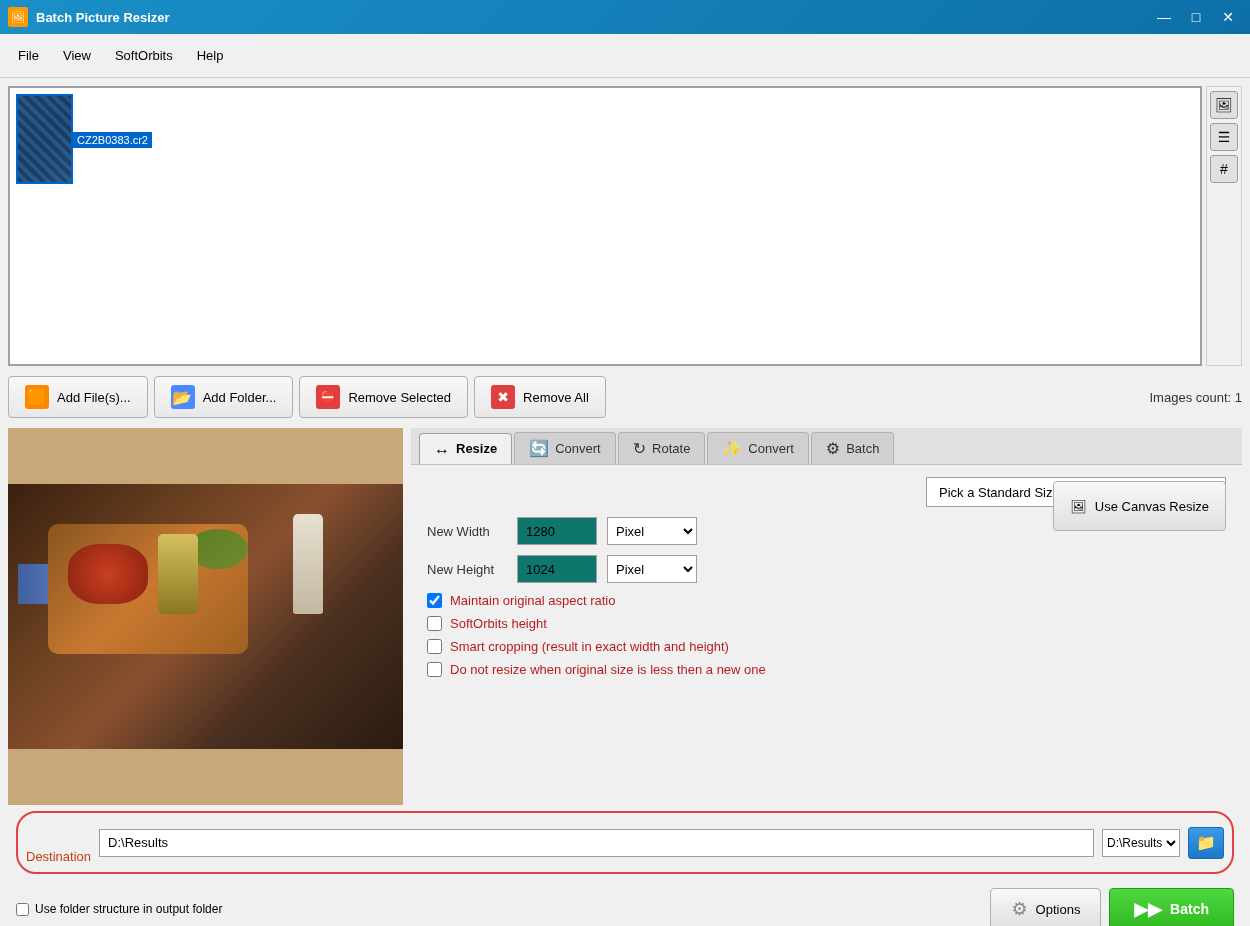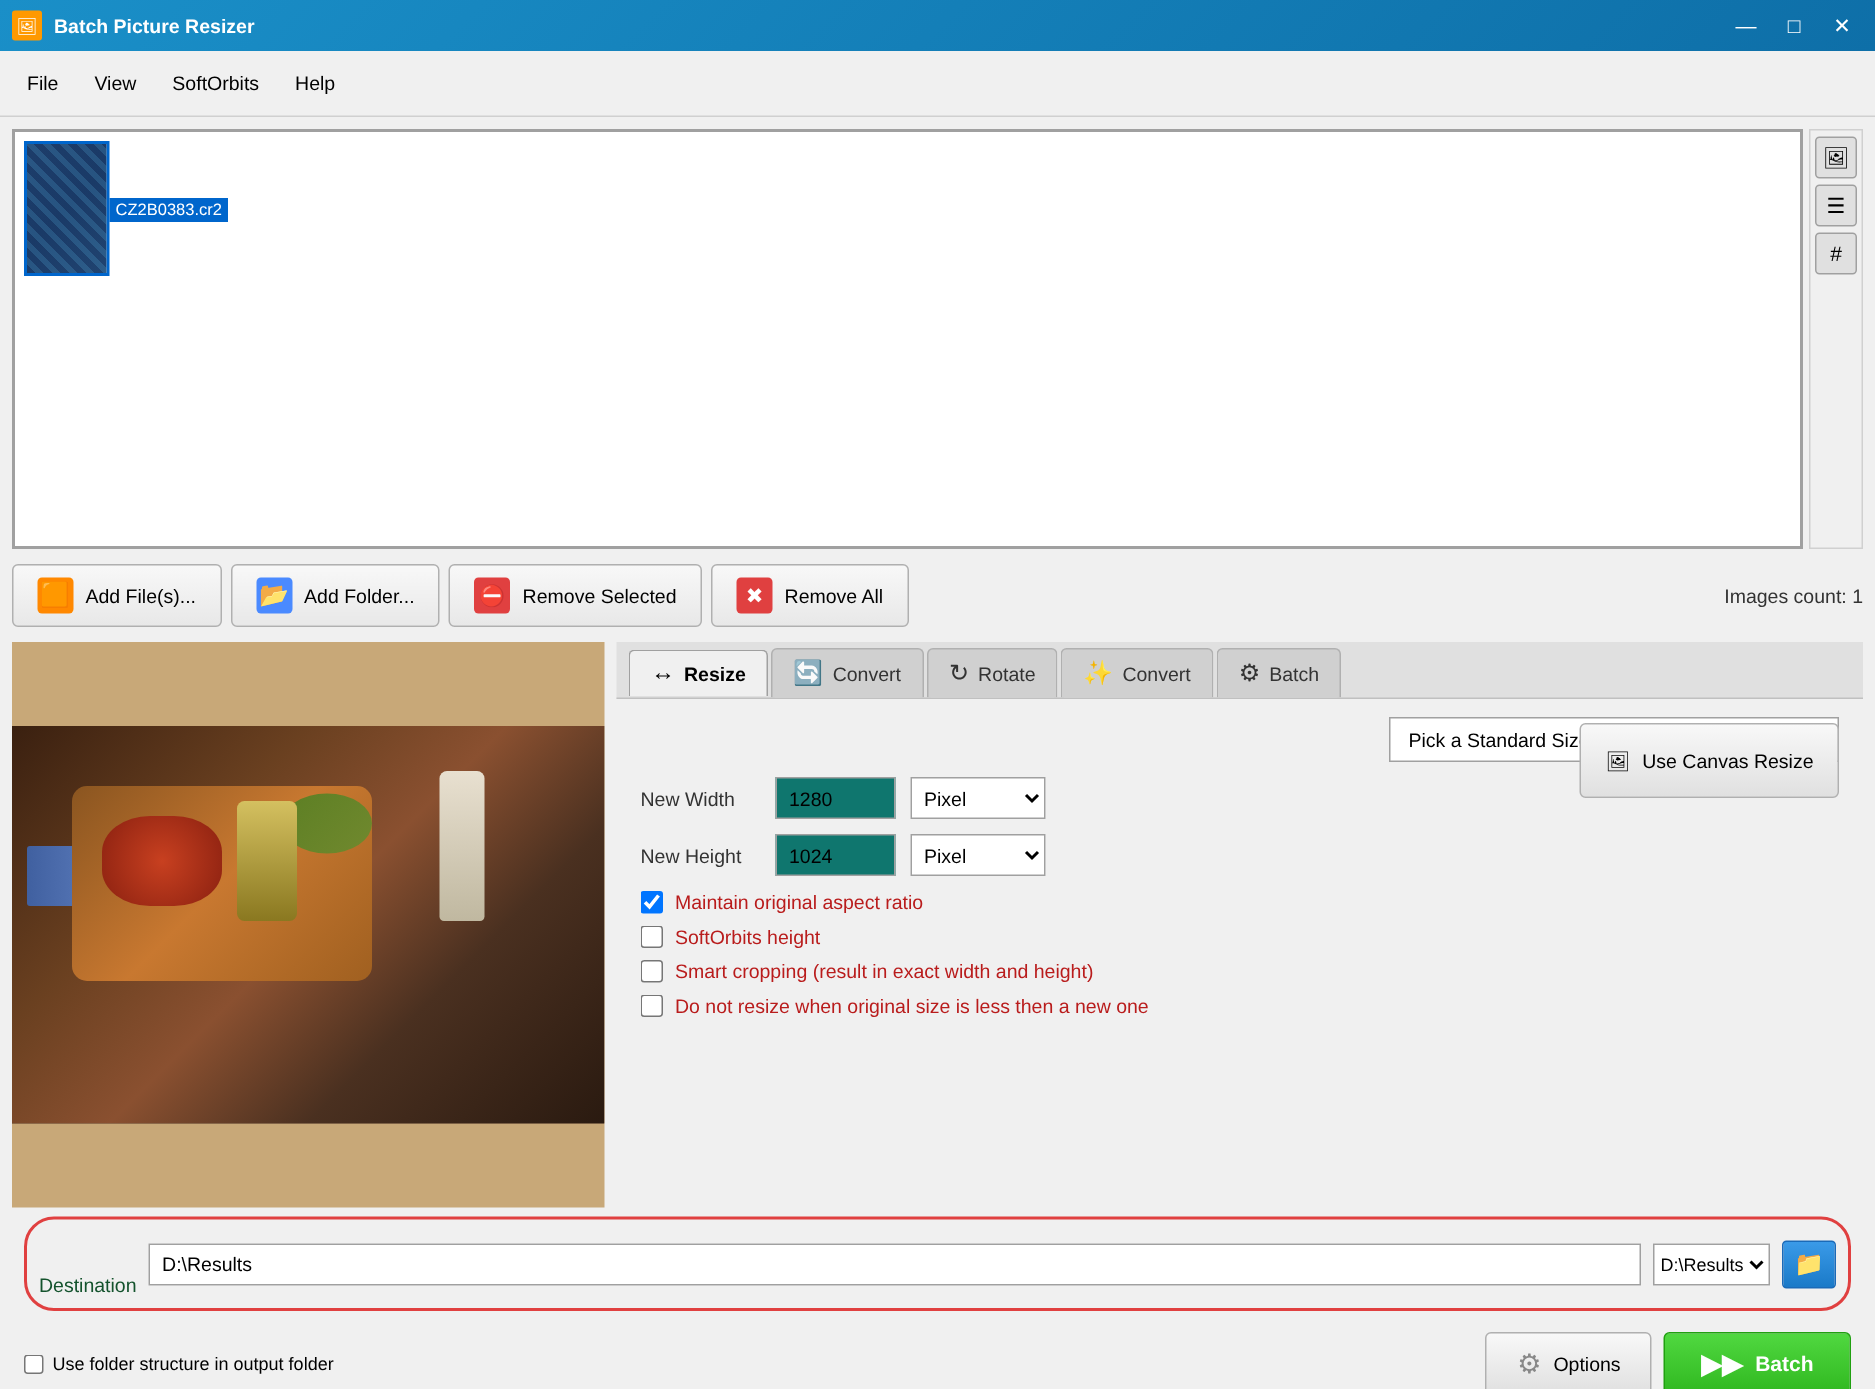--- a/index.html
+++ b/index.html
@@ -349,21 +349,21 @@
     .destination-bar {
       display: flex;
       align-items: center;
       gap: 8px;
       padding: 8px;
       background: #f0f0f0;
       border: 2px solid #e04040;
       border-radius: 20px;
       margin: 0 8px 4px;
     }
-    .destination-label { font-size: 13px; color: #14532d; white-space: nowrap; font-weight: 500; margin-top: 28px; }
+    .destination-label { font-size: 13px; color: #c2410c; white-space: nowrap; font-weight: 500; margin-top: 28px; }
     .destination-input {
       flex: 1;
       height: 28px;
       border: 1px solid #a0a0a0;
       padding: 4px 8px;
       font-size: 13px;
       background: white;
     }
     .destination-browse-btn {
       width: 36px;

